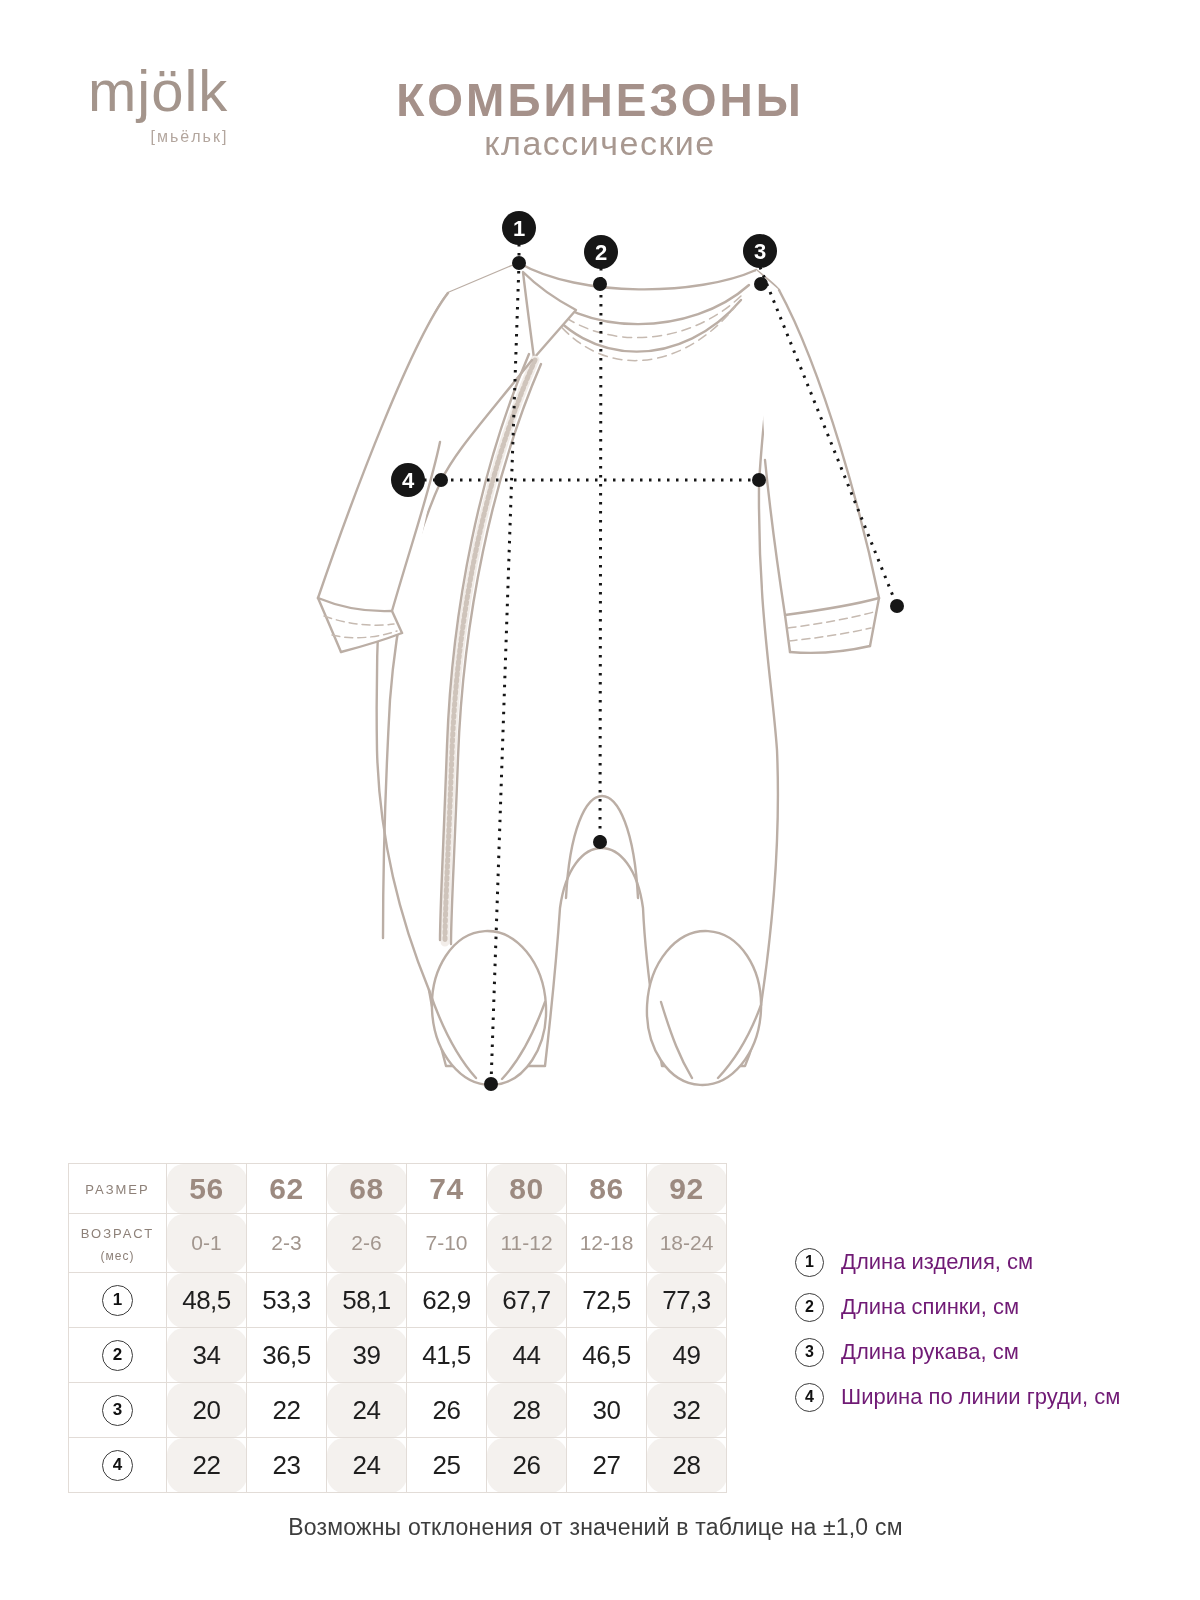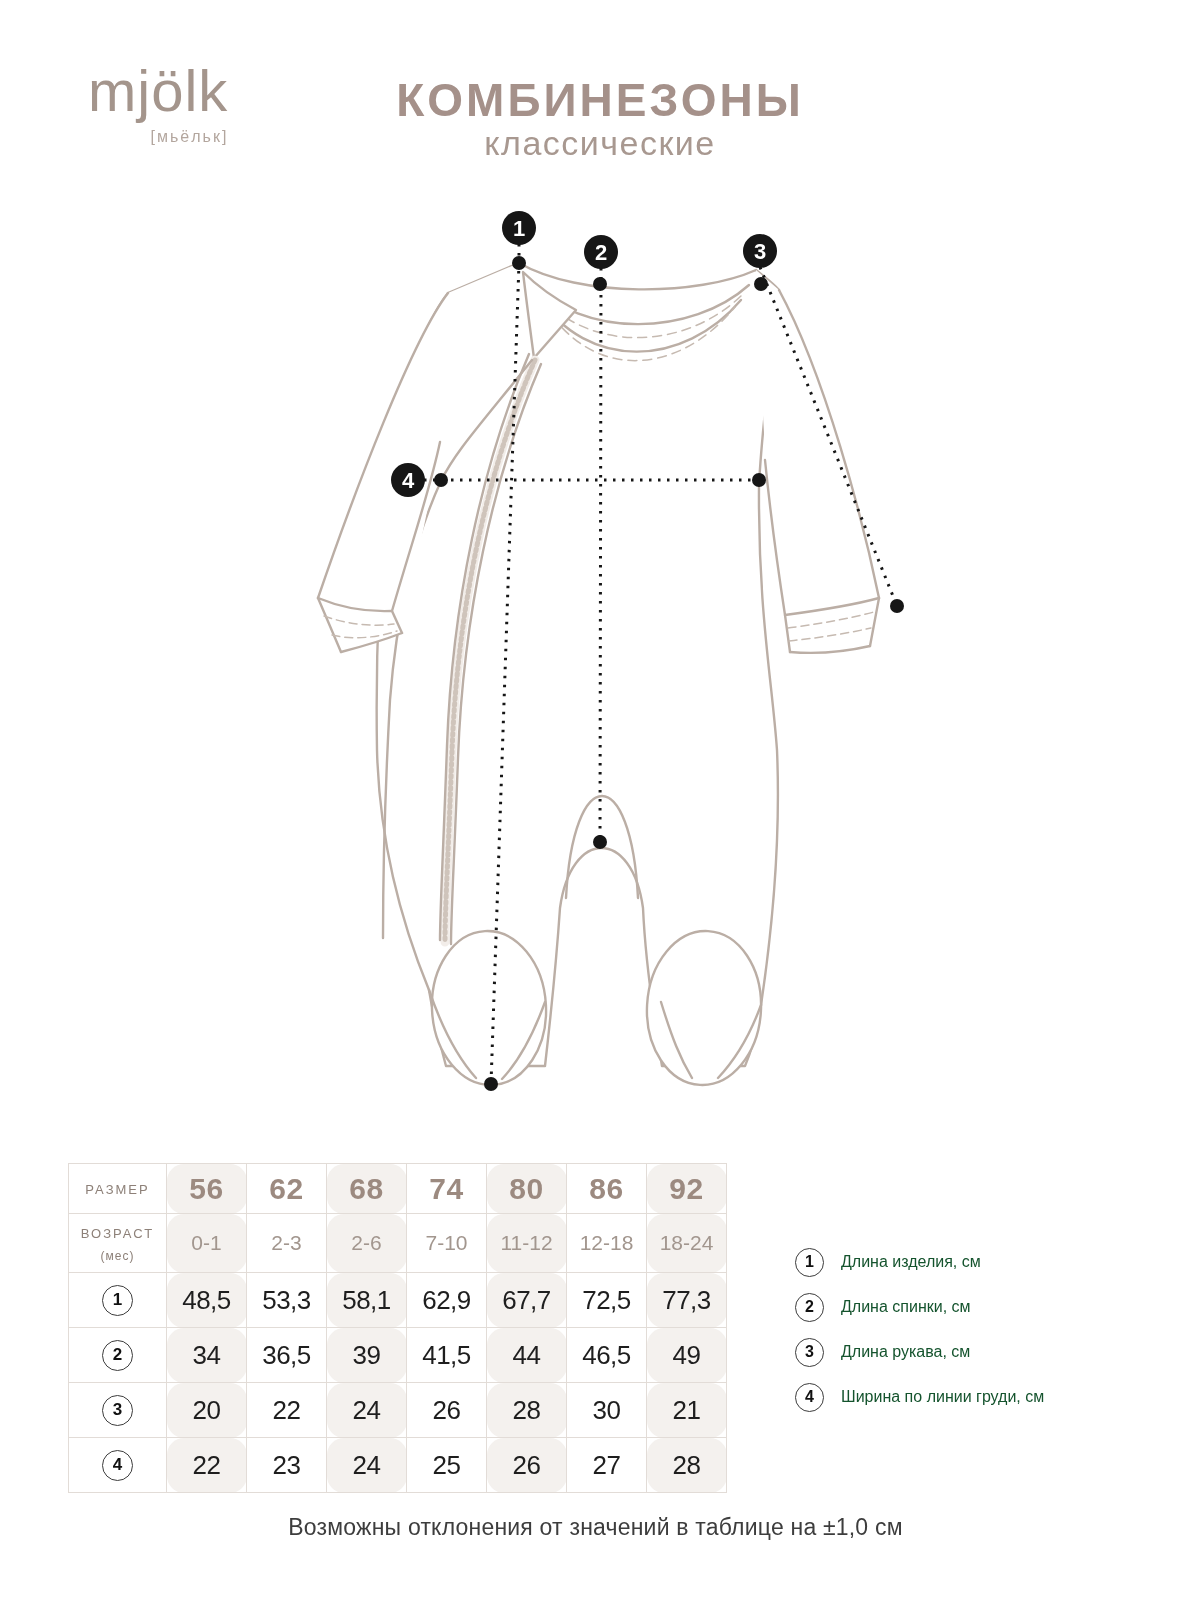--- a/index.html
+++ b/index.html
@@ -32,21 +32,21 @@
   .ageval{font-size:21px;color:#a2968e;}
   .dataval{font-size:26px;color:#1e1e1e;letter-spacing:-0.5px;}
   .numcircle{display:inline-flex;align-items:center;justify-content:center;
      width:31px;height:31px;border:1.6px solid #3c3c3c;border-radius:50%;
      font-size:17px;font-weight:bold;color:#111;box-sizing:border-box;}
 
   
   .legend{position:absolute;left:795px;top:1247px;}
   .legend .item{display:flex;align-items:center;margin-bottom:15px;height:30px;}
   .legend .numcircle{width:29px;height:29px;font-size:16px;flex:0 0 29px;}
-  .legend .txt{font-size:16px;color:#14532d;margin-left:17px;white-space:nowrap;}
+  .legend .txt{font-size:22px;color:#701a75;margin-left:17px;white-space:nowrap;}
 
   
   .footnote{position:absolute;left:0;right:9px;top:1514px;text-align:center;
      font-size:23px;color:#3d3d3d;letter-spacing:0.2px;}
 </style>
 </head>
 <body>
 
 <div class="page">
 
@@ -205,21 +205,21 @@
           <td class="shade"><span class="dataval">49</span></td>
         </tr>
         <tr class="r-data">
           <td><span class="numcircle">3</span></td>
           <td class="shade"><span class="dataval">20</span></td>
           <td><span class="dataval">22</span></td>
           <td class="shade"><span class="dataval">24</span></td>
           <td><span class="dataval">26</span></td>
           <td class="shade"><span class="dataval">28</span></td>
           <td><span class="dataval">30</span></td>
-          <td class="shade"><span class="dataval">21</span></td>
+          <td class="shade"><span class="dataval">32</span></td>
         </tr>
         <tr class="r-data">
           <td><span class="numcircle">4</span></td>
           <td class="shade"><span class="dataval">22</span></td>
           <td><span class="dataval">23</span></td>
           <td class="shade"><span class="dataval">24</span></td>
           <td><span class="dataval">25</span></td>
           <td class="shade"><span class="dataval">26</span></td>
           <td><span class="dataval">27</span></td>
           <td class="shade"><span class="dataval">28</span></td>

